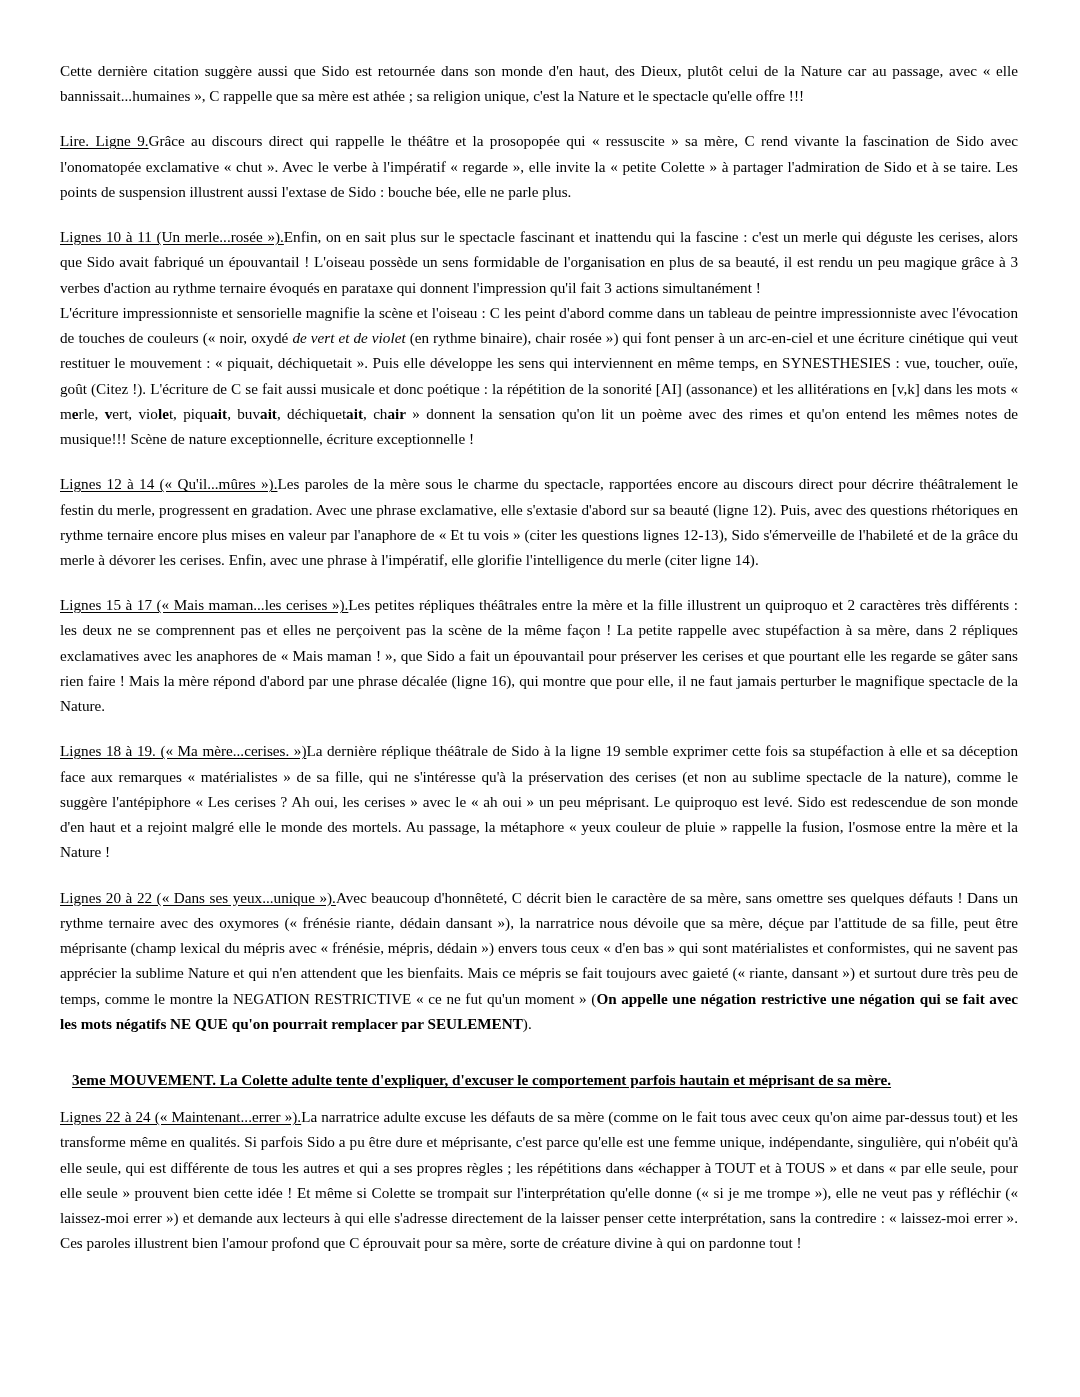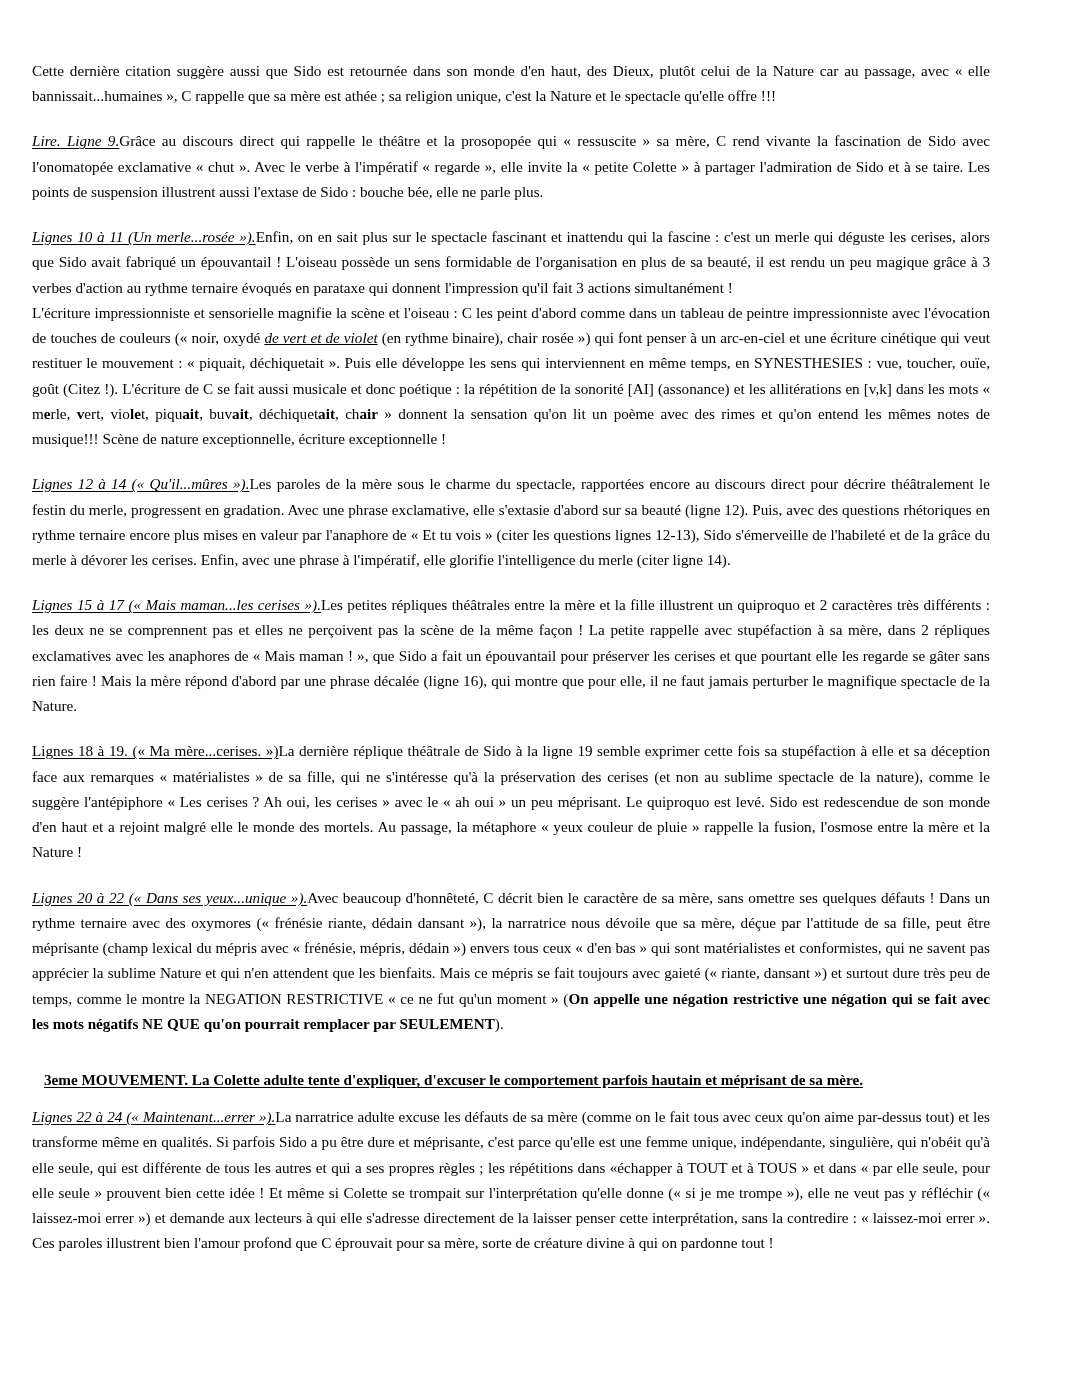--- a/index.html
+++ b/index.html
@@ -11,51 +11,50 @@
     width: 1080px;
     height: 1397px;
     font-family: "Liberation Serif", "DejaVu Serif", serif;
     color: #000000;
     overflow: hidden;
   }
   .page {
     width: 951px;
     height: 1397px;
     box-sizing: border-box;
-    padding: 58px 60px 0 32px;
+    padding: 58px 60px 0 60px;
     background: #ffffff;
     position: relative;
   }
   .doc {
     width: 958px;
   }
   p.para {
     margin: 0 0 0 0;
     font-size: 15.2px;
     line-height: 1.66;
     text-align: justify;
     text-justify: inter-word;
     hyphens: none;
   }
   p.para + p.para {
     margin-top: 0;
   }
   .gap-lg { height: 20px; }
   .gap-md { height: 19px; }
   .hdr-i {
-    font-style: italic;
     text-decoration: underline;
     text-underline-offset: 2px;
     margin-top: 41px;
   }
   .hdr-u {
     text-decoration: underline;
     text-underline-offset: 2px;
   }
-  .it { font-style: italic; text-decoration: underline; }
+  .it { font-style: italic; }
   .bd { font-weight: bold; }
   .mv-title {
     font-weight: bold;
     text-decoration: underline;
     text-underline-offset: 2px;
     font-size: 15.2px;
     line-height: 1.66;
     margin: 12px;
   }
 </style>

